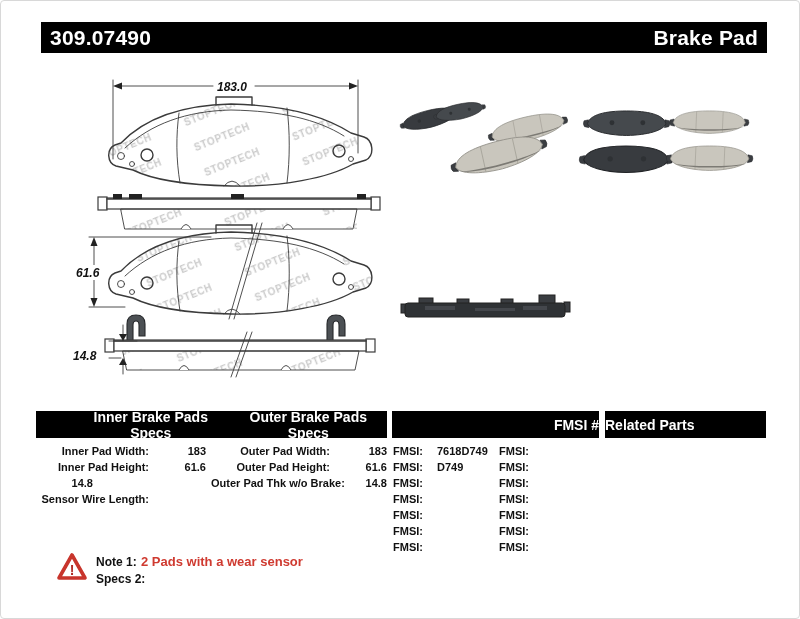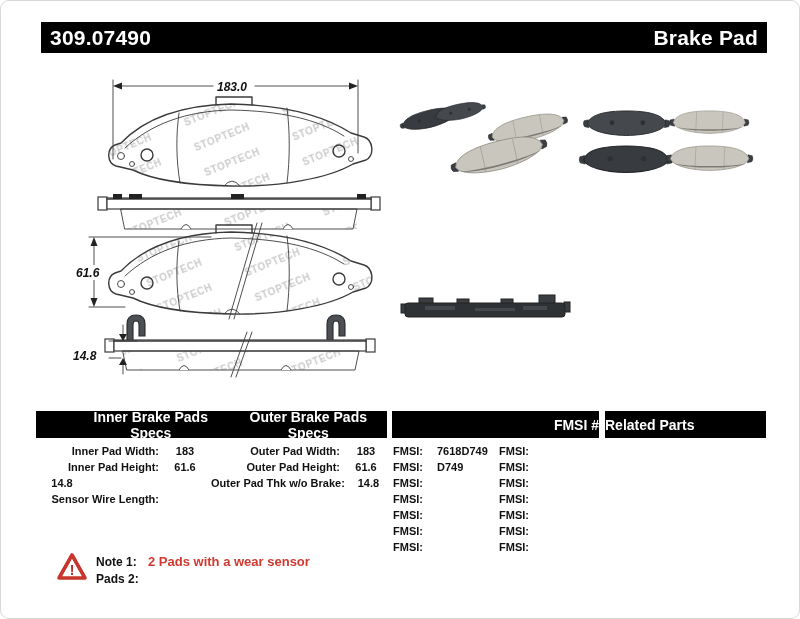--- a/index.html
+++ b/index.html
@@ -1,19 +1,19 @@
 <!DOCTYPE html>
 <html><head>
 <meta charset="utf-8">
 <style>
   html,body{margin:0;padding:0;background:#fff;}
   .page{
     position:relative;width:800px;height:619px;background:#fff;
     font-family:"Liberation Sans",sans-serif;color:#111;
-    border:1px solid #d8d8d8;border-radius:9px;box-sizing:border-box;overflow:hidden;
+    border:1px solid #d8d8d8;border-radius:4px;box-sizing:border-box;overflow:hidden;
   }
   
   .title-bar{
     position:absolute;left:40px;top:21px;width:726px;height:31px;background:#000;
     color:#fff;display:flex;justify-content:space-between;align-items:center;
     font-size:21px;font-weight:bold;padding:0 9px;box-sizing:border-box;letter-spacing:.2px;
   }
   
   .drawing{position:absolute;left:60px;top:70px;}
   .photos{position:absolute;left:390px;top:80px;}
@@ -44,33 +44,33 @@
   }
   .hbar-specs{left:35px;width:351px;padding-left:36px;}
   .hbar-specs span{width:50%;text-align:center;}
   .hbar-fmsi{left:391px;width:207px;justify-content:flex-end;}
   .hbar-related{left:604px;width:161px;justify-content:flex-start;}
   .tcol{position:absolute;top:442px;font-size:11px;font-weight:bold;color:#111;}
   .trow{display:flex;height:16px;line-height:16px;white-space:nowrap;}
   .inner-col{left:35px;width:170px;}
   .outer-col{left:210px;width:176px;}
   .slbl{flex:1;text-align:right;}
-  .sval{width:42px;margin-left:5px;text-align:center;}
+  .sval{width:42px;margin-left:15px;text-align:right;}
   .fmsi-c1{left:392px;width:100px;}
   .fmsi-c2{left:498px;width:100px;}
   .flbl{width:36px;}
   .fval{margin-left:8px;}
   .related-col{left:605px;width:160px;}
   .rlbl{margin-right:5px;}
   
   .warning-svg{position:absolute;left:55px;top:551px;}
   .note-line{position:absolute;left:95px;font-size:12px;font-weight:bold;white-space:nowrap;}
   .note-1{top:553px;}
   .note-2{top:570px;}
-  .note-red{color:#cf3a30;font-size:13px;margin-left:8px;}
+  .note-red{color:#cf3a30;font-size:13px;margin-left:1px;}
 </style>
 </head>
 <body>
 
 <div class="page">
 
   <div class="title-bar">
     <span>309.07490</span>
     <span>Brake Pad</span>
   </div>
@@ -338,17 +338,17 @@
 
   <svg class="warning-svg" width="32" height="30" viewBox="0 0 32 30">
     <path d="M16 3 L29 26 L3 26 Z" fill="#fff" stroke="#c8352c" stroke-width="3.6" stroke-linejoin="round"></path>
     <text x="16" y="23" text-anchor="middle" font-size="14" font-weight="bold" fill="#b02a24" font-family="Liberation Sans, sans-serif">!</text>
   </svg>
   <div class="note-line note-1">
     <span>Note 1:</span>
     <span class="note-red">2 Pads with a wear sensor</span>
   </div>
   <div class="note-line note-2">
-    <span>Pads 2:</span>
+    <span>Specs 2:</span>
     <span class="note-red"></span>
   </div>
 
 </div>
 
 </body></html>

